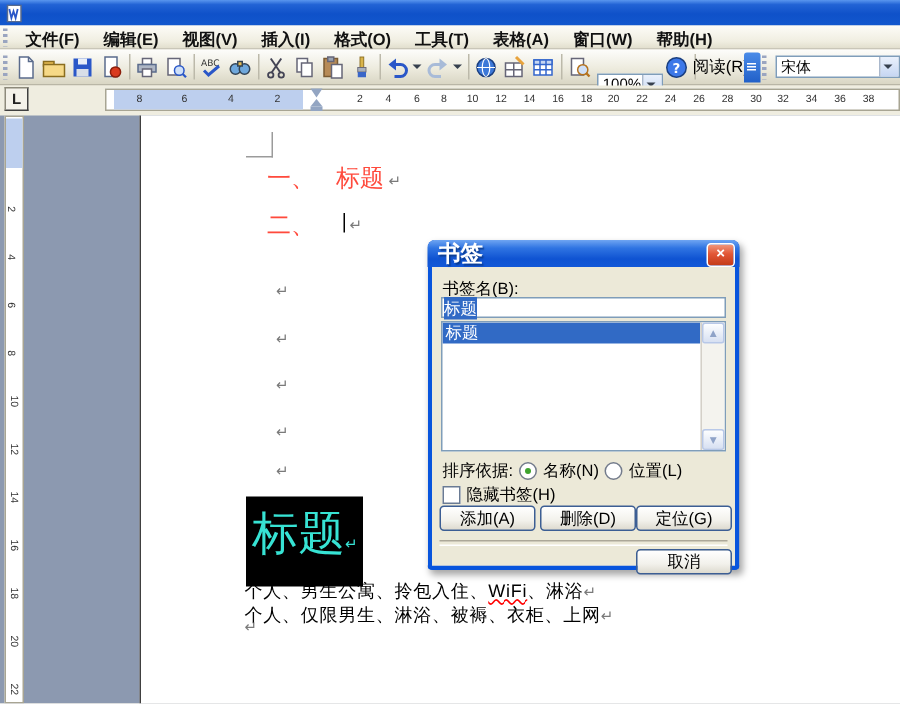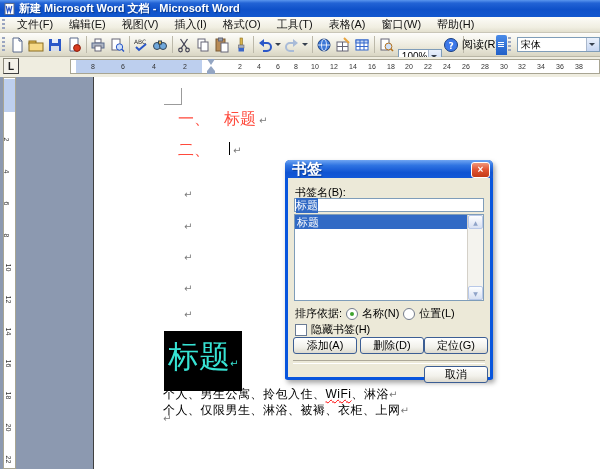--- a/index.html
+++ b/index.html
@@ -13,21 +13,21 @@
     display:flex;align-items:center;gap:4px;padding-left:3px;box-sizing:border-box;}
   .titlebar .title{color:#fff;font-weight:bold;font-size:11px;text-shadow:1px 1px 1px #0A3A8C;white-space:nowrap;}
   .appicon{width:12px;height:12px;flex:0 0 auto;}
 
   
   .menubar{position:absolute;left:0;top:17px;width:600px;height:16px;
     background:linear-gradient(180deg,#FDFCF8 0%,#F0EEE1 70%,#E2DFCE 100%);
     border-bottom:1px solid #C9C6B8;display:flex;align-items:center;box-sizing:border-box;}
   .mhandle{width:3px;height:12px;margin:0 4px 0 2px;
     background:repeating-linear-gradient(180deg,#9AA5C0 0 2px,transparent 2px 4px);}
-  .menu-items{display:flex;align-items:center;height:100%;}
+  .menu-items{display:flex;height:100%;font-weight:bold;}
   .menu-item{padding:2px 8px;color:#111;white-space:nowrap;cursor:default;}
 
   
   .toolbar{position:absolute;left:0;top:33px;width:600px;height:24px;
     background:linear-gradient(180deg,#FDFDFB 0%,#EDEBDE 55%,#D9D6C4 100%);
     border-bottom:1px solid #B9B6A6;display:flex;align-items:center;box-sizing:border-box;padding-left:1px;}
   .thandle{width:3px;height:16px;margin:0 3px 0 1px;
     background:repeating-linear-gradient(180deg,#9AA5C0 0 2px,transparent 2px 4px);}
   .tbtn{width:19px;height:19px;display:flex;align-items:center;justify-content:center;flex:0 0 auto;border-radius:2px;}
   .tsep{width:1px;height:17px;background:#BCB9AA;margin:0 2px;flex:0 0 auto;}
@@ -130,21 +130,20 @@
 </head>
 <body>
 
 <div class="screen">
 
   <div class="titlebar">
     <svg class="appicon" viewBox="0 0 12 12">
       <rect x="2" y="0.5" width="9" height="11" fill="#fff" stroke="#5A6B8C" stroke-width="1"></rect>
       <path d="M3.2 3 L4.6 9 L6 4.5 L7.4 9 L8.8 3" stroke="#2A57C8" stroke-width="1.2" fill="none"></path>
     </svg>
-    <span class="title">新建 Microsoft Word 文档 - Microsoft Word</span>
   </div>
 
   <div class="menubar">
     <span class="mhandle"></span>
     <div class="menu-items">
 
     <span class="menu-item">文件(F)</span>
         <span class="menu-item">编辑(E)</span>
         <span class="menu-item">视图(V)</span>
         <span class="menu-item">插入(I)</span>

